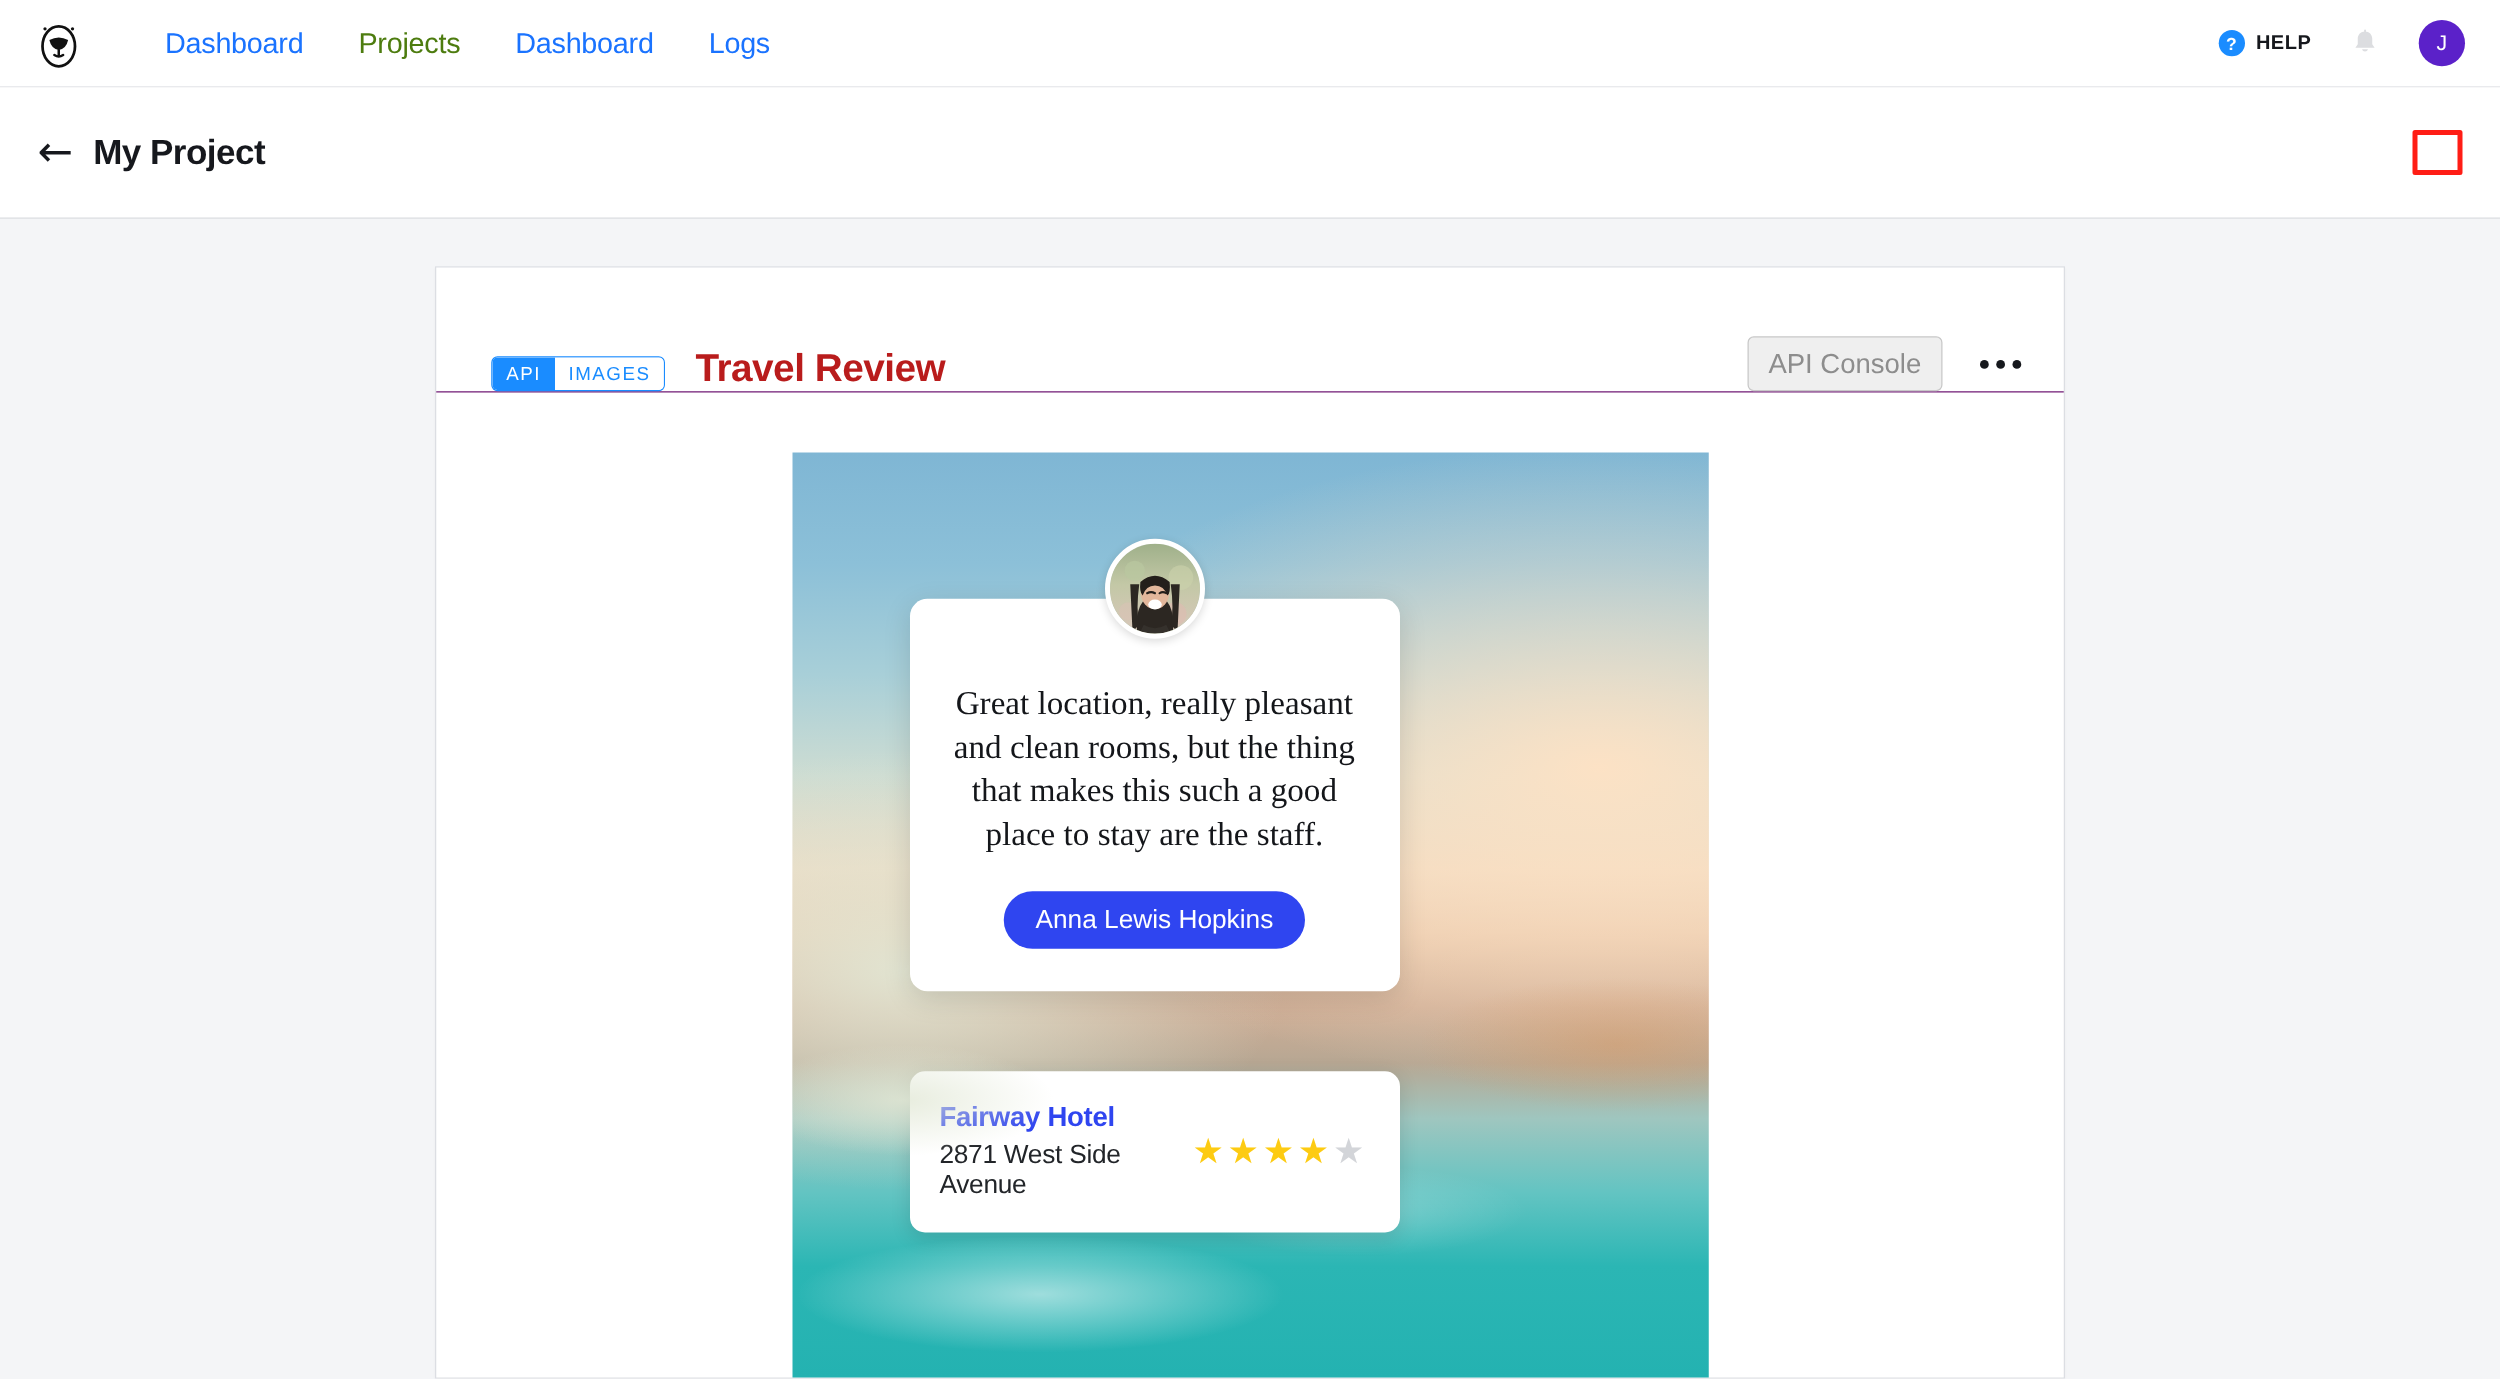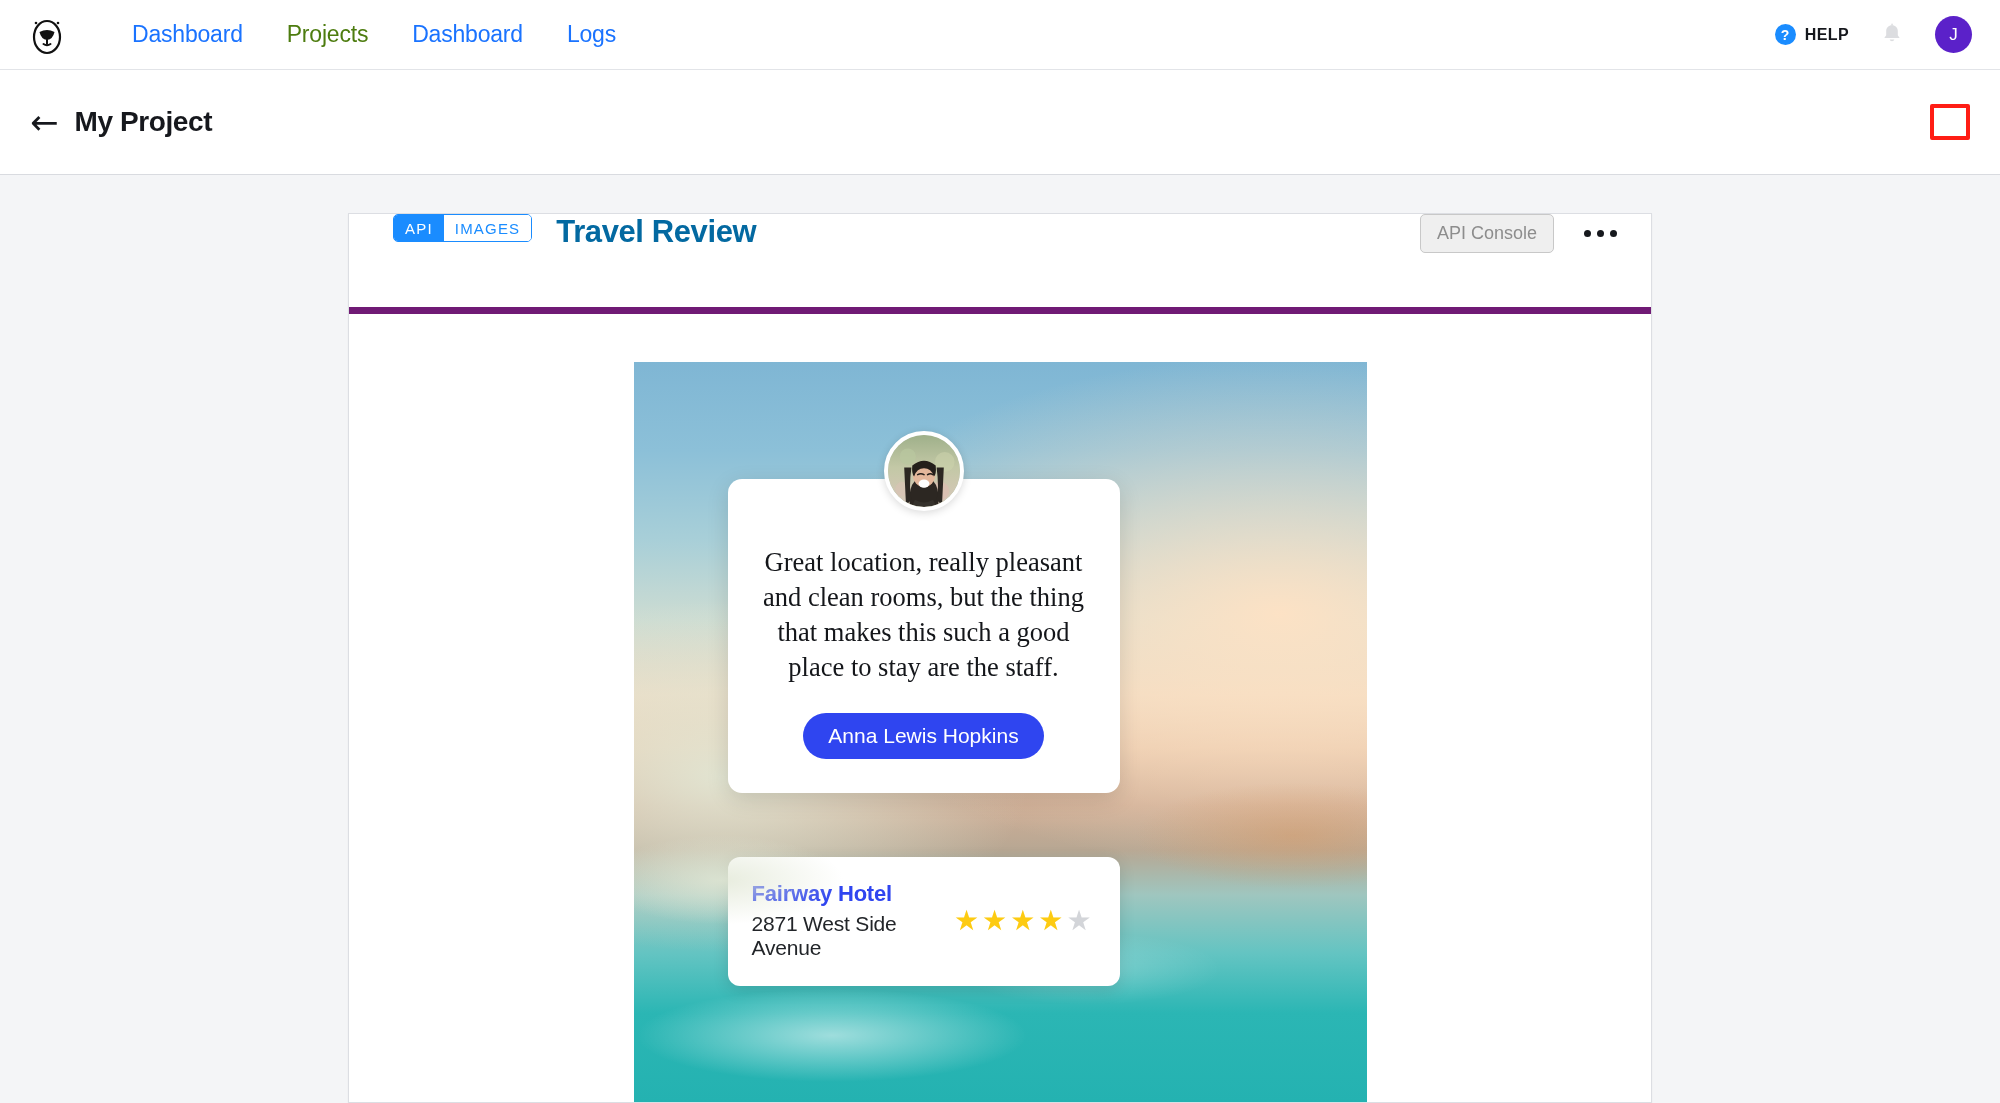--- a/index.html
+++ b/index.html
@@ -82,40 +82,40 @@
   }
 
   
   .main { padding: 38px 0 0 0; display: flex; justify-content: center; }
   .card {
     width: 1304px; background: #ffffff;
     border: 1px solid #dcdee3;
     box-shadow: 0 1px 2px rgba(0,0,0,0.04);
   }
   .card-header {
-    height: 100px; display: flex; align-items: flex-start;
+    height: 100px; display: flex; align-items: flex-end;
     padding: 0 26px 0 44px;
-    border-bottom: 7px solid #701a75;
+    border-bottom: 1px solid #701a75;
   }
   .badge {
     display: inline-flex; align-items: stretch;
     border: 1px solid #1a8cff; border-radius: 5px; overflow: hidden;
     height: 28px; margin-right: 24px;
   }
   .badge .seg {
     display: flex; align-items: center; justify-content: center;
     font-size: 15px; letter-spacing: 1.2px; padding: 0 11px;
   }
   .badge .seg-api { background: #1a8cff; color: #ffffff; }
   .badge .seg-images { background: #ffffff; color: #1a8cff; }
-  .card-title { font-size: 31px; font-weight: bold; color: #0369a1; letter-spacing: -0.4px; }
+  .card-title { font-size: 31px; font-weight: bold; color: #b91c1c; letter-spacing: -0.4px; }
   .card-head-right { margin-left: auto; display: flex; align-items: center; gap: 22px; }
   .api-console-btn {
     background: #efefef; border: 1px solid #c8c8c8; border-radius: 5px;
-    color: #8d8d8d; font-size: 18px; padding: 8px 16px;
+    color: #8d8d8d; font-size: 22px; padding: 8px 16px;
     font-family: "Liberation Sans", sans-serif; cursor: default;
   }
   .kebab {
     display: flex; gap: 6px; align-items: center;
     padding: 6px 8px; cursor: pointer;
   }
   .kebab i { width: 7px; height: 7px; border-radius: 50%; background: #16181d; display: block; }
 
   
   .card-body { padding: 48px 0 0 0; display: flex; justify-content: center; }

